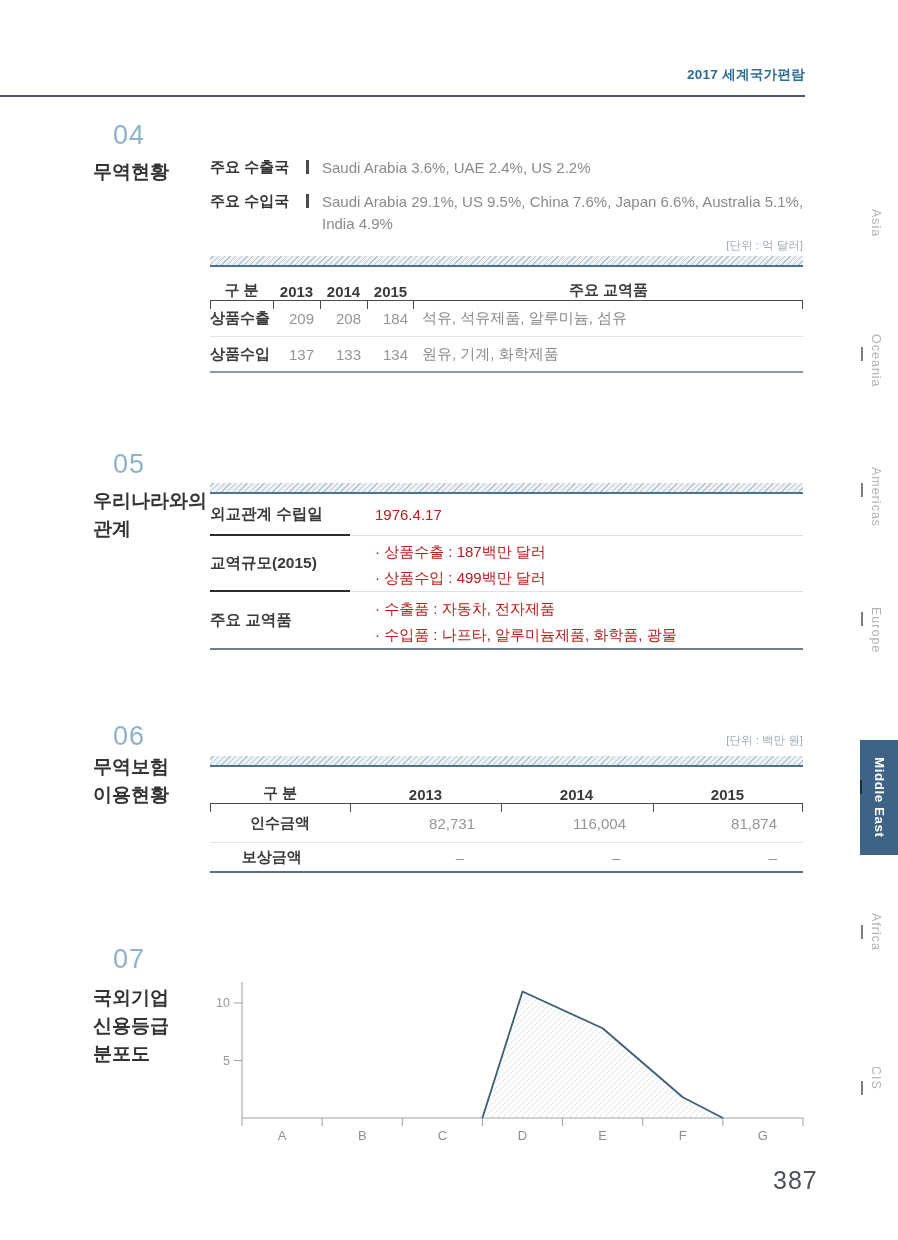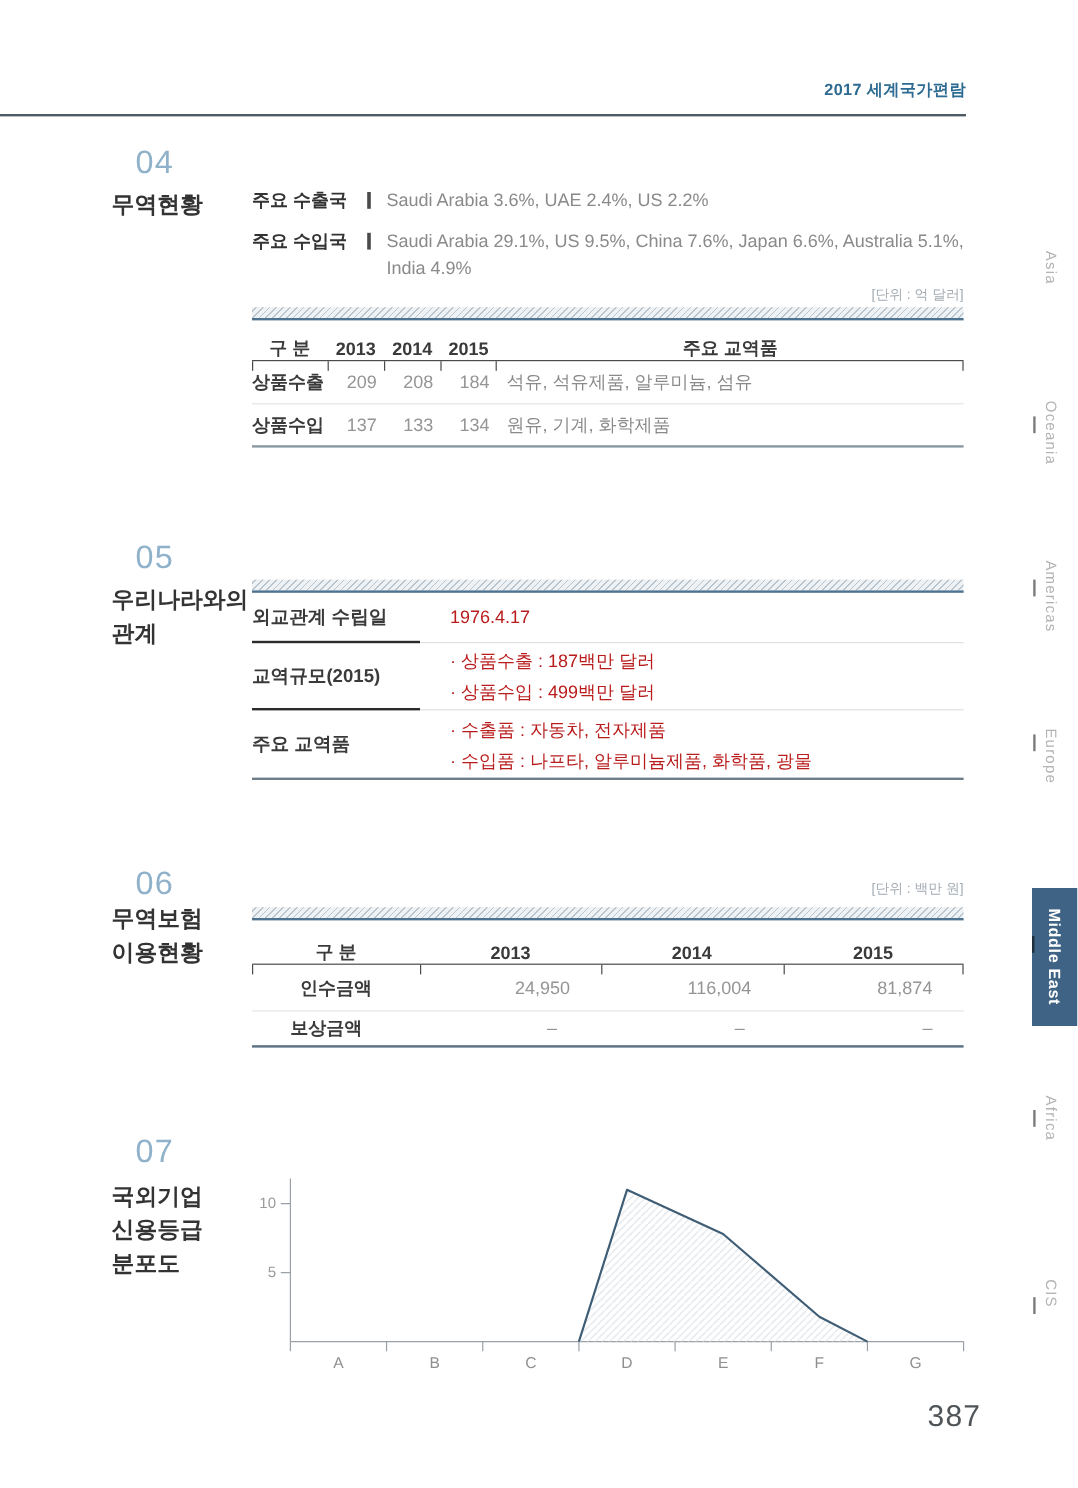--- a/index.html
+++ b/index.html
@@ -182,21 +182,21 @@
       <div class="c6-year" style="text-align:center; padding-right:0;">2014</div>
       <div class="c6-year" style="text-align:center; padding-right:0;">2015</div>
       <span class="tick" style="left:0;"></span>
       <span class="tick" style="left:140px;"></span>
       <span class="tick" style="left:291px;"></span>
       <span class="tick" style="left:443px;"></span>
       <span class="tick" style="left:592px;"></span>
     </div>
     <div class="drow sep">
       <div class="c6-label b">인수금액</div>
-      <div class="c6-year val">24,950</div>
+      <div class="c6-year val">82,731</div>
       <div class="c6-year val">116,004</div>
       <div class="c6-year val">81,874</div>
     </div>
     <div class="drow drow2 last">
       <div class="c6-label b">보상금액</div>
       <div class="c6-year val">–</div>
       <div class="c6-year val">–</div>
       <div class="c6-year val">–</div>
     </div>
   </div>

